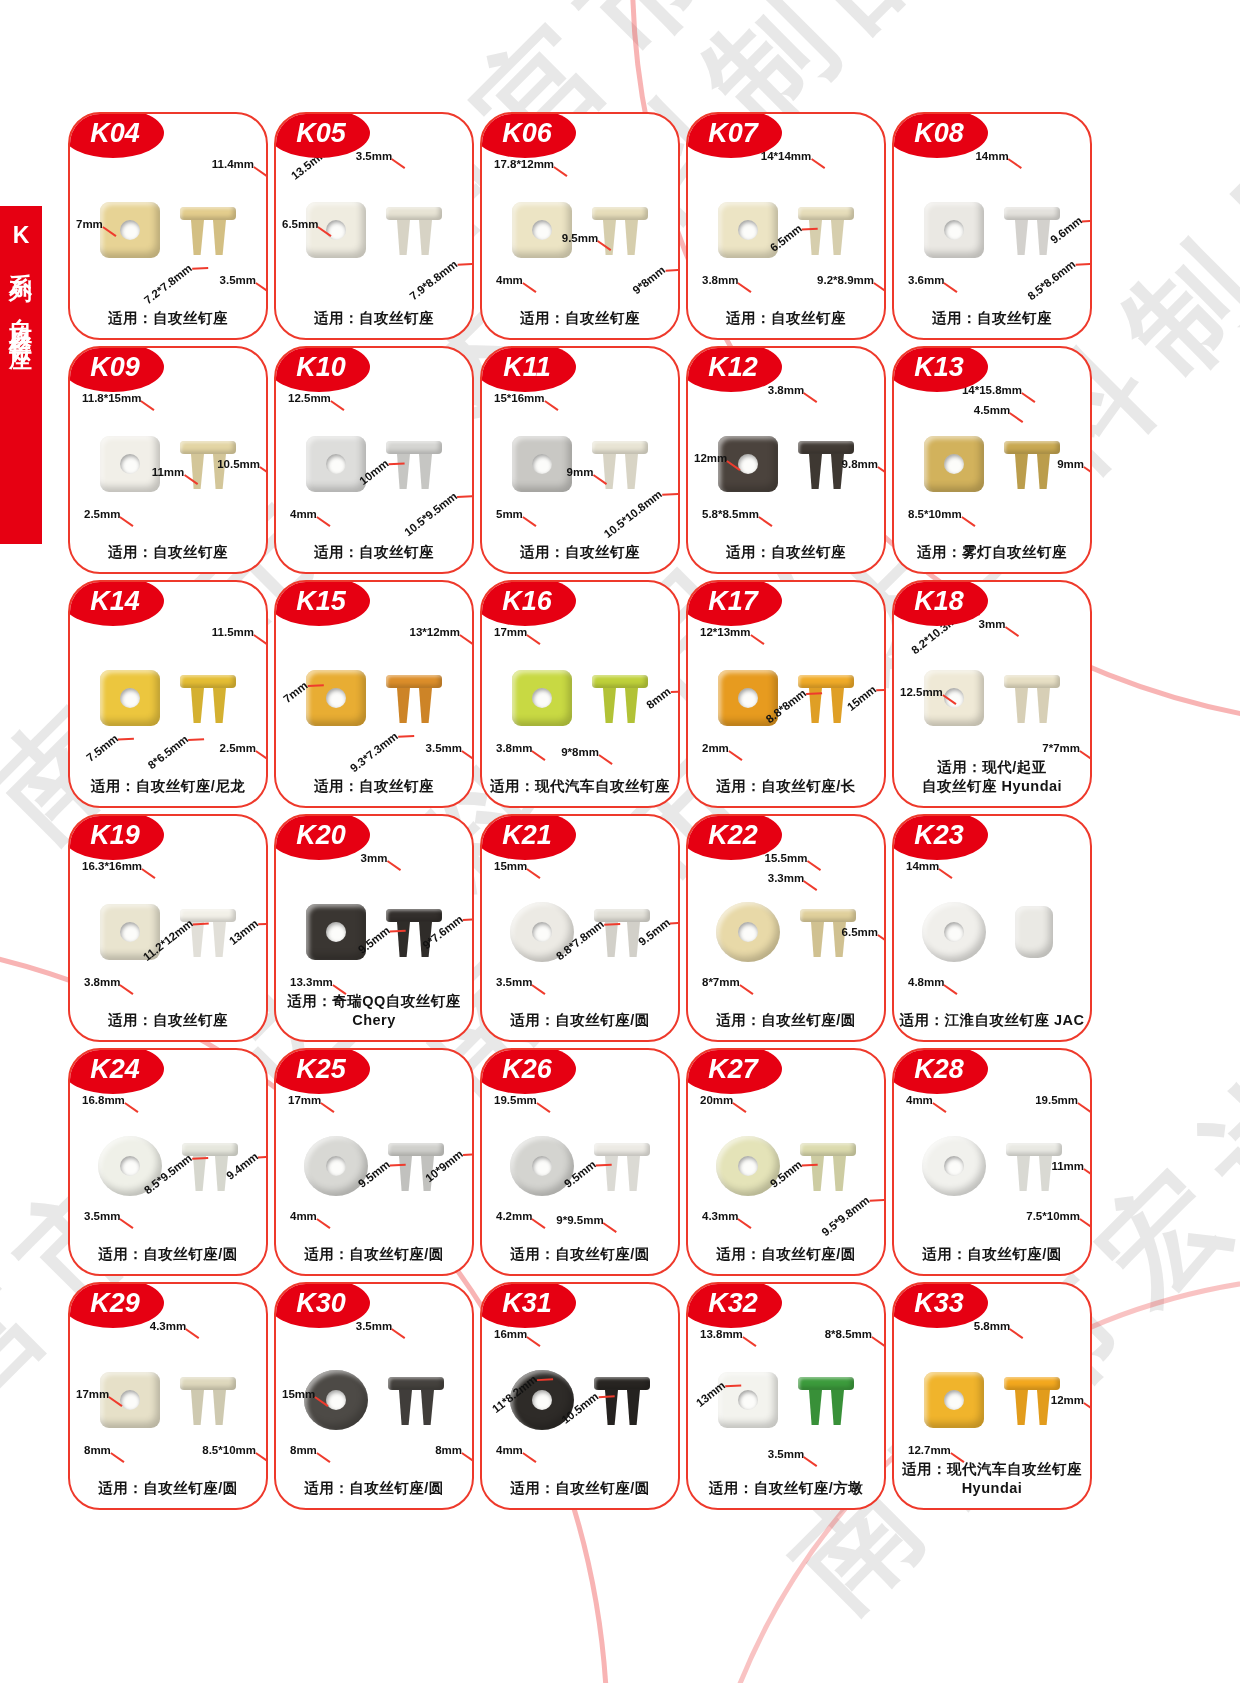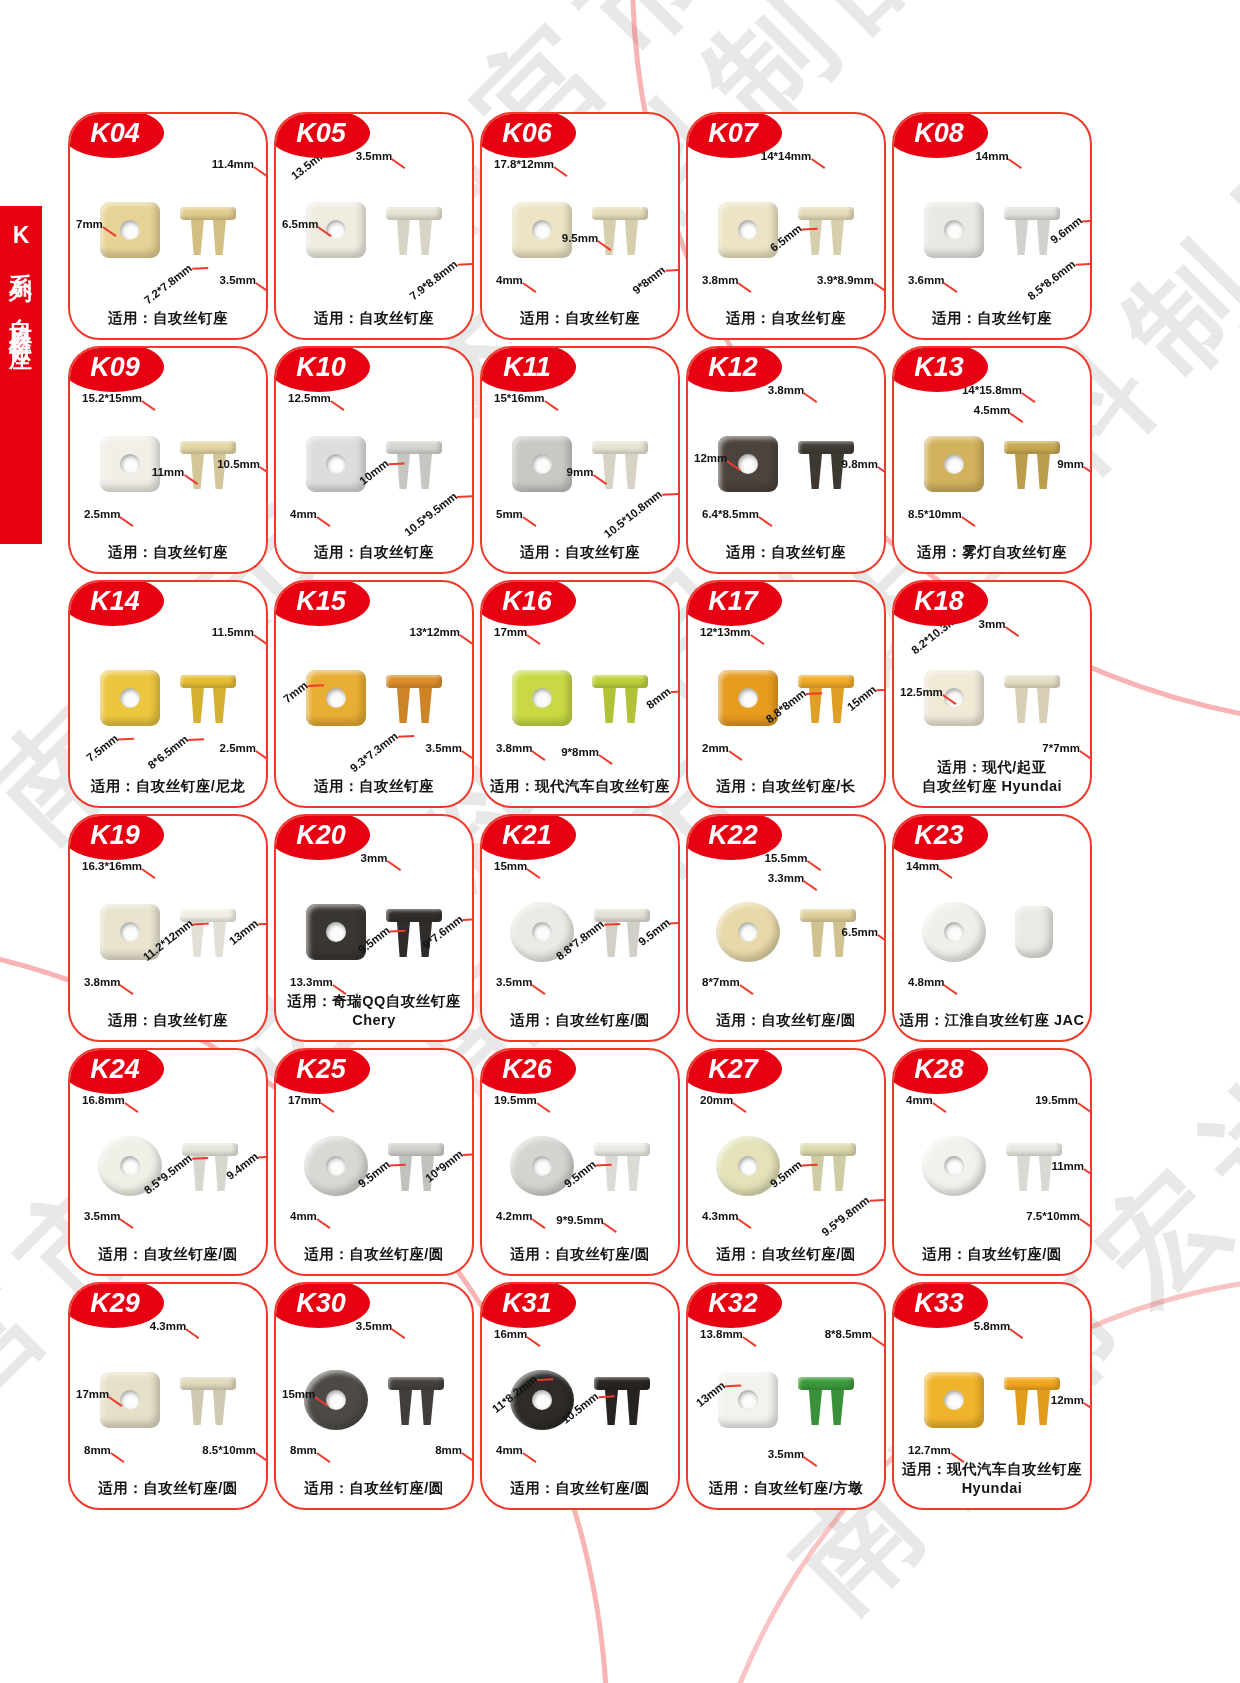--- a/index.html
+++ b/index.html
@@ -156,21 +156,21 @@
           </div>
           <div class="shapeB">
             <div class="clip-head" style="background: rgb(230, 221, 186);"></div>
             <div class="prong p1" style="background: rgb(230, 221, 186);"></div>
             <div class="prong p2" style="background: rgb(230, 221, 186);"></div>
           </div>
         </div>
         <span class="dim pos-tc">14*14mm</span>
         <span class="dim pos-bl">3.8mm</span>
         <span class="dim pos-mc rot">6.5mm</span>
-        <span class="dim pos-br">3.9*8.9mm</span>
+        <span class="dim pos-br">9.2*8.9mm</span>
         <div class="caption">
           <div>适用：自攻丝钉座</div>
         </div>
       </div>
       <div class="card">
         <div class="badge">K08</div>
         <div class="photo">
           <div class="shapeA square" style="background: rgb(234, 232, 227);">
             <div class="hole"></div>
           </div>
@@ -193,21 +193,21 @@
         <div class="photo">
           <div class="shapeA square" style="background: rgb(241, 239, 232);">
             <div class="hole"></div>
           </div>
           <div class="shapeB">
             <div class="clip-head" style="background: rgb(227, 213, 164);"></div>
             <div class="prong p1" style="background: rgb(227, 213, 164);"></div>
             <div class="prong p2" style="background: rgb(227, 213, 164);"></div>
           </div>
         </div>
-        <span class="dim pos-tl">15.2*15mm</span>
+        <span class="dim pos-tl">11.8*15mm</span>
         <span class="dim pos-mc">11mm</span>
         <span class="dim pos-bl">2.5mm</span>
         <span class="dim pos-mr">10.5mm</span>
         <div class="caption">
           <div>适用：自攻丝钉座</div>
         </div>
       </div>
       <div class="card">
         <div class="badge">K10</div>
         <div class="photo">
@@ -255,21 +255,21 @@
             <div class="hole"></div>
           </div>
           <div class="shapeB">
             <div class="clip-head" style="background: rgb(67, 60, 54);"></div>
             <div class="prong p1" style="background: rgb(67, 60, 54);"></div>
             <div class="prong p2" style="background: rgb(67, 60, 54);"></div>
           </div>
         </div>
         <span class="dim pos-tc">3.8mm</span>
         <span class="dim pos-ml">12mm</span>
-        <span class="dim pos-bl">6.4*8.5mm</span>
+        <span class="dim pos-bl">5.8*8.5mm</span>
         <span class="dim pos-mr">9.8mm</span>
         <div class="caption">
           <div>适用：自攻丝钉座</div>
         </div>
       </div>
       <div class="card">
         <div class="badge">K13</div>
         <div class="photo">
           <div class="shapeA square" style="background: rgb(210, 178, 92);">
             <div class="hole"></div>

